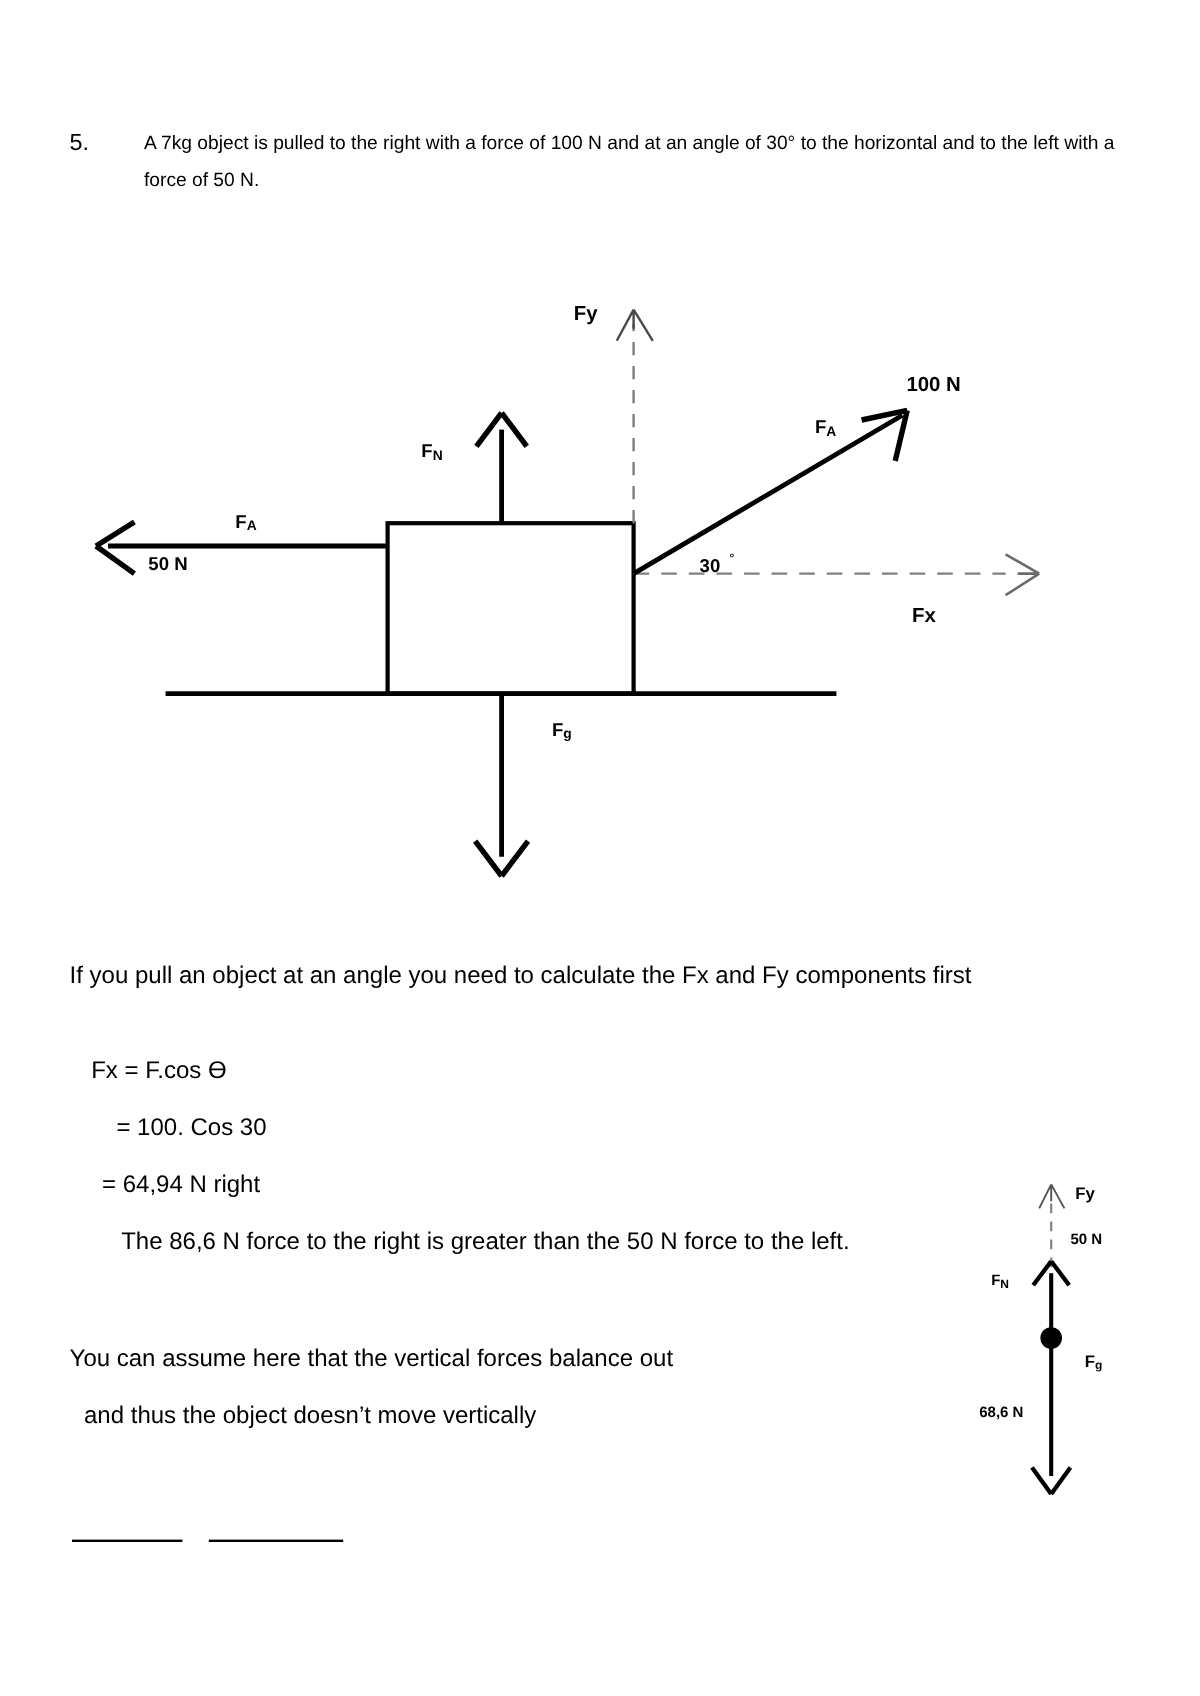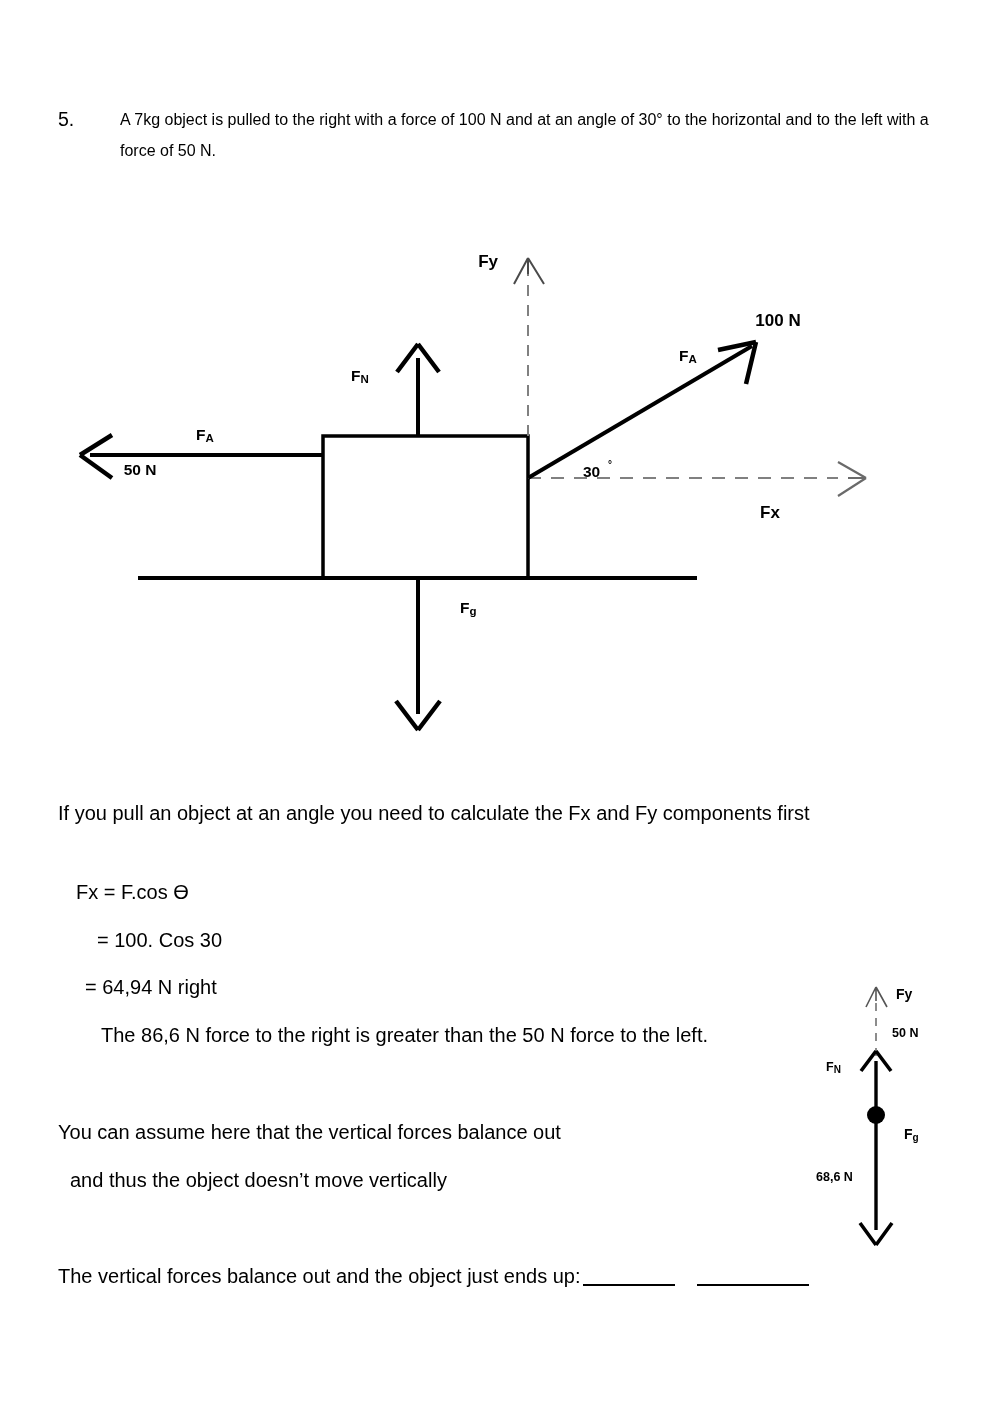--- a/index.html
+++ b/index.html
@@ -168,21 +168,21 @@
 
 <div class="prose p-calc2">= 64,94 N right</div>
 
 <div class="prose p-compare">The 86,6 N force to the right is greater than the 50 N force to the left.</div>
 
 <div class="prose p-assume">You can assume here that the vertical forces balance out</div>
 
 <div class="prose p-vert">and thus the object doesn’t move vertically</div>
 
 <div class="prose p-final">
-  <span>The vertical forces balance out and the object just ends up:</span><span class="blank-line blank-1"></span><span class="blank-line blank-2"></span>
+  <span class="blank-line blank-1"></span><span class="blank-line blank-2"></span>
 </div>
 
 <div class="diagram-inset">
   <svg width="180" height="300" viewBox="0 0 180 300">
 
     <line x1="76" y1="38" x2="76" y2="152" stroke="#808080" stroke-width="1.8" stroke-dasharray="8 7"></line>
 
     <path d="M 76 22 L 66 42 M 76 22 L 87 42 M 76 22 L 76 36" stroke="#555555" stroke-width="1.6" fill="none"></path>
     <text class="ilabel ilabel-md" x="96" y="34">Fy</text>
     <text class="ilabel ilabel-sm" x="92" y="72">50 N</text>

